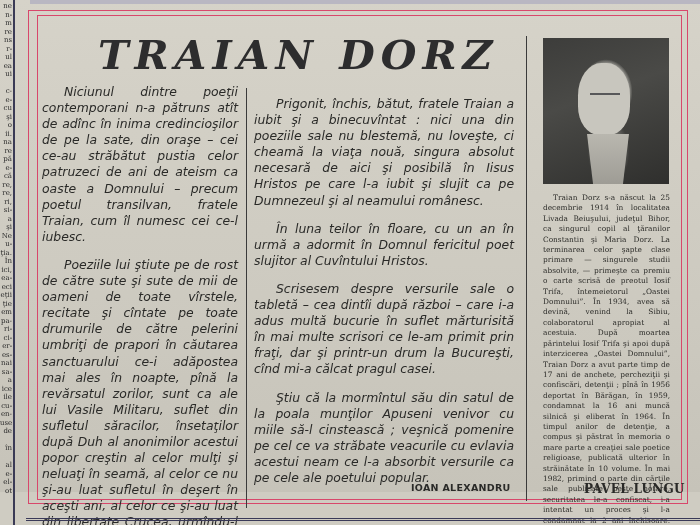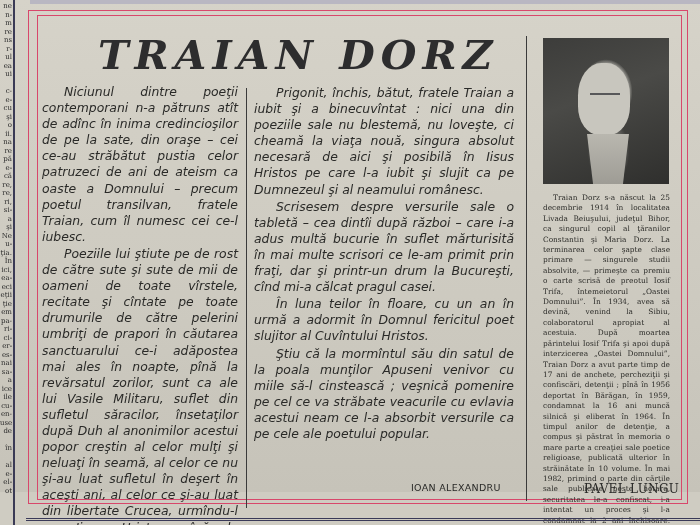--- a/index.html
+++ b/index.html
@@ -45,31 +45,31 @@
       font-family: "DejaVu Serif", serif; font-style: italic; font-weight: bold;
       font-size: 41px; letter-spacing: 6px; color: #2d2d2e;
       transform: scaleY(0.95);
     }
     .col {
       position: absolute; font-size: 12.4px; line-height: 16.1px;
       text-align: justify; color: #2a2a28;
     }
     .col p { margin: 0; font-style: italic; }
     .col p.indent { text-indent: 22px; }
-    .col p.gap { margin-top: 1px; }
+    .col p.gap { margin-top: 12px; }
     .col1 { left: 42px; top: 84px; width: 196px; }
     .col2 { left: 254px; top: 84px; width: 260px; }
     .sep1 {
       position: absolute; left: 246px; top: 88px; width: 1px; height: 420px; background: #3a3a3a;
     }
     .sep2 {
       position: absolute; left: 526px; top: 36px; width: 1px; height: 465px; background: #3a3a3a;
     }
     .signature {
-      position: absolute; font-weight: normal; font-size: 9.5px; letter-spacing: 0.3px; color: #2a2a28; text-align: center;
+      position: absolute; font-weight: bold; font-size: 9.5px; letter-spacing: 0.3px; color: #2a2a28; text-align: center;
     }
     .sig1 { left: 411px; top: 482px; }
     .sig2 { left: 584px; top: 482px; font-family: "DejaVu Serif", serif; font-size: 12px; }
     .photo {
       position: absolute; left: 543px; top: 38px; width: 126px; height: 146px;
       background: radial-gradient(ellipse 30% 32% at 50% 37%, #d8d6cf 0%, #cfcdc5 55%, rgba(80,80,80,0) 70%),
                   radial-gradient(ellipse 22% 30% at 52% 78%, #c9c7bf 0%, rgba(90,90,90,0) 75%),
                   linear-gradient(160deg, #3d3d3b 0%, #4a4a47 40%, #2f2f2d 100%);
       overflow: hidden;
     }
@@ -168,22 +168,22 @@
   <div class="col col1">
     <p class="indent">Niciunul dintre poeţii contemporani n-a pătruns atît de adînc în inima credincioşilor de pe la sate, din oraşe – cei ce-au străbătut pustia celor patruzeci de ani de ateism ca oaste a Domnului – precum poetul transilvan, fratele Traian, cum îl numesc cei ce-l iubesc.</p>
     <p class="indent gap">Poeziile lui ştiute pe de rost de către sute şi sute de mii de oameni de toate vîrstele, recitate şi cîntate pe toate drumurile de către pelerini umbriţi de prapori în căutarea sanctuarului ce-i adăpostea mai ales în noapte, pînă la revărsatul zorilor, sunt ca ale lui Vasile Militaru, suflet din sufletul săracilor, însetaţilor după Duh al anonimilor acestui popor creştin al celor mulţi şi neluaţi în seamă, al celor ce nu şi-au luat sufletul în deşert în aceşti ani, al celor ce şi-au luat din libertate Crucea, urmîndu-l pe Iisus Hristos pînă la martiriu.</p>
 
   </div>
 
   <div class="sep1"></div>
 
   <div class="col col2">
     <p class="indent gap">Prigonit, închis, bătut, fratele Traian a iubit şi a binecuvîntat : nici una din poeziile sale nu blestemă, nu loveşte, ci cheamă la viaţa nouă, singura absolut necesară de aici şi posibilă în Iisus Hristos pe care l-a iubit şi slujit ca pe Dumnezeul şi al neamului românesc.</p>
+    <p class="indent gap">În luna teilor în floare, cu un an în urmă a adormit în Domnul fericitul poet slujitor al Cuvîntului Hristos.</p>
     <p class="indent gap">Scrisesem despre versurile sale o tabletă – cea dintîi după război – care i-a adus multă bucurie în suflet mărturisită în mai multe scrisori ce le-am primit prin fraţi, dar şi printr-un drum la Bucureşti, cînd mi-a călcat pragul casei.</p>
-    <p class="indent gap">În luna teilor în floare, cu un an în urmă a adormit în Domnul fericitul poet slujitor al Cuvîntului Hristos.</p>
     <p class="indent gap">Ştiu că la mormîntul său din satul de la poala munţilor Apuseni venivor cu miile să-l cinstească ; veşnică pomenire pe cel ce va străbate veacurile cu evlavia acestui neam ce l-a absorbit versurile ca pe cele ale poetului popular.</p>
   </div>
 
   <div class="signature sig1">IOAN ALEXANDRU</div>
 
   <div class="sep2"></div>
 
   <div class="photo" title="Portrait of Traian Dorz">
     <div class="face"></div>
     <div class="eyes"></div>

